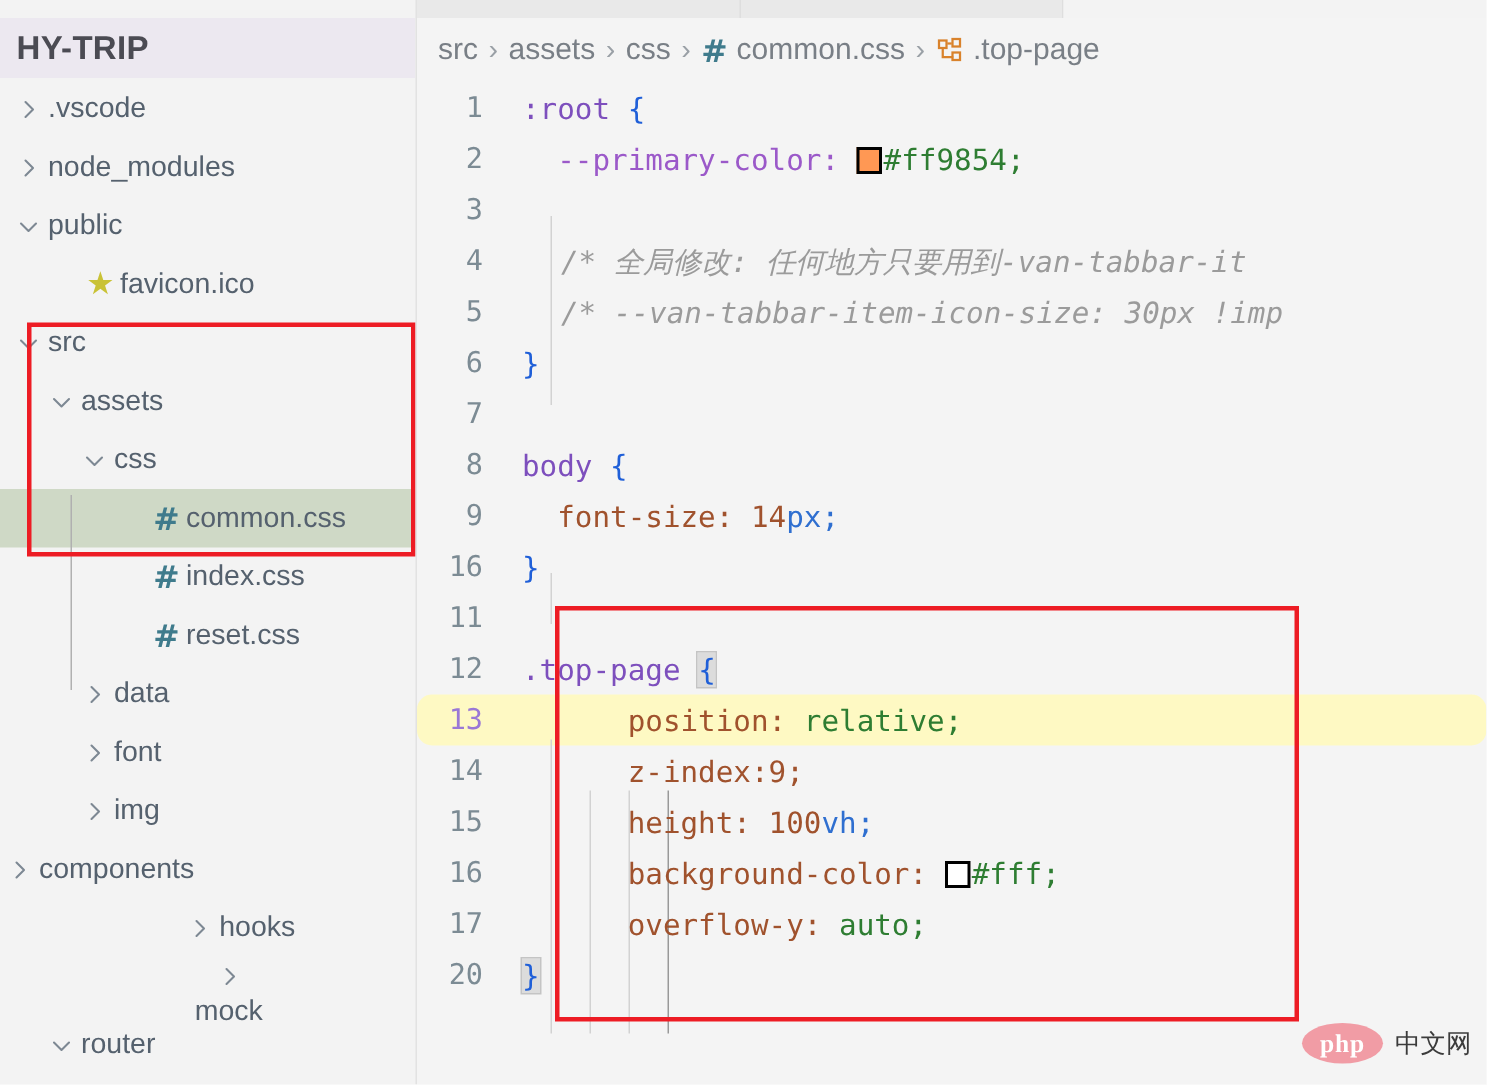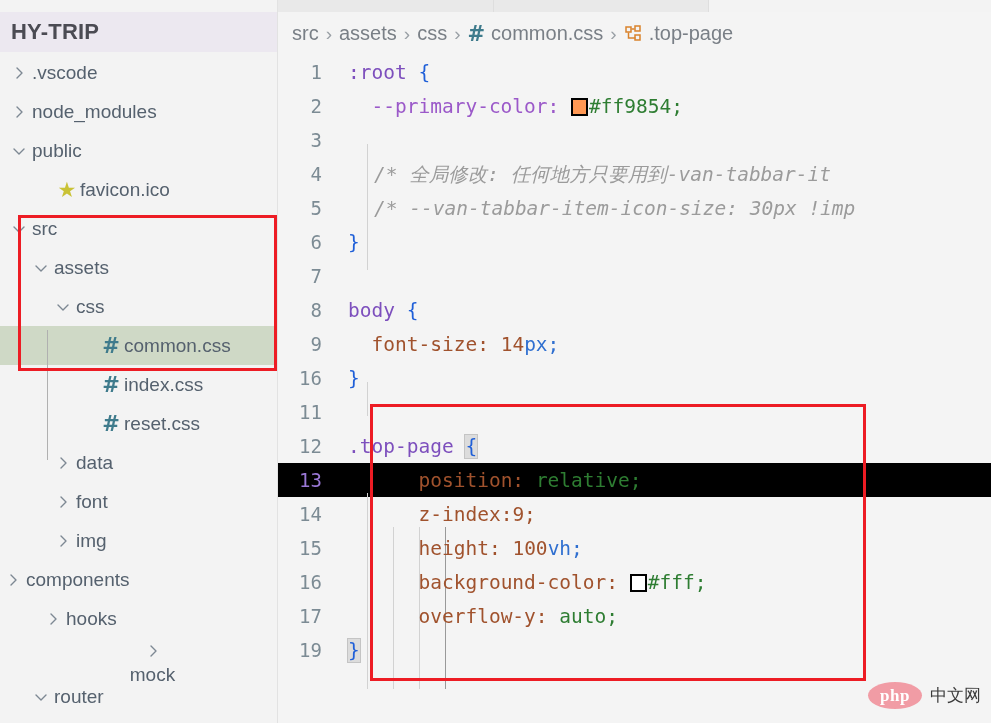--- a/index.html
+++ b/index.html
@@ -146,21 +146,21 @@
     font-family: "DejaVu Sans Mono", monospace;
     font-size: 19.5px;
   }
   .line {
     height: 34px;
     display: flex;
     align-items: center;
     position: relative;
     white-space: pre;
   }
-  .line.active { background: #000000; }
+  .line.active { background: #fef9c3; border-radius: 10px; }
   .ln {
     width: 62px;
     flex: 0 0 62px;
     text-align: right;
     padding-right: 18px;
     box-sizing: border-box;
     color: #7c8b94;
     font-size: 19px;
   }
   .line.active .ln { color: #9a78d6; }
@@ -355,21 +355,21 @@
           <span class="tlabel">img</span>
         </div>
         <div class="trow" style="">
           <span class="twist">
             <svg width="14" height="14" viewBox="0 0 14 14">
               <path d="M5 2 L10 7 L5 12" fill="none" stroke="#7d8893" stroke-width="1.4" stroke-linecap="round" stroke-linejoin="round"></path>
             </svg>
           </span>
           <span class="tlabel">components</span>
         </div>
-        <div class="trow" style="padding-left: 40px;">
+        <div class="trow" style="padding-left: 40px; justify-content: center;">
           <span class="twist">
             <svg width="14" height="14" viewBox="0 0 14 14">
               <path d="M5 2 L10 7 L5 12" fill="none" stroke="#7d8893" stroke-width="1.4" stroke-linecap="round" stroke-linejoin="round"></path>
             </svg>
           </span>
           <span class="tlabel">hooks</span>
         </div>
         <div class="trow" style="padding-left: 28px; flex-direction: column;">
           <span class="twist">
             <svg width="14" height="14" viewBox="0 0 14 14">
@@ -524,21 +524,21 @@
         <span class="ln">16</span>
         <span class="ltext">      <span class="t-key">background-color:</span> <span class="swatch" id="sw-bg" style="background: rgb(255, 255, 255);"></span><span class="t-val">#fff;</span></span>
       </div>
 
       <div class="line">
         <span class="ln">17</span>
         <span class="ltext">      <span class="t-key">overflow-y:</span> <span class="t-val">auto;</span></span>
       </div>
 
       <div class="line">
-        <span class="ln">19</span>
+        <span class="ln">20</span>
         <span class="ltext"><span class="t-brace brace-match">}</span></span>
       </div>
 
     </div>
 
     <div class="redbox" style="left:92px; top:404px; width:496px; height:277px;"></div>
 
     <div class="watermark">
       <div class="php-oval">php</div>
       <div class="wm-text">中文网</div>

